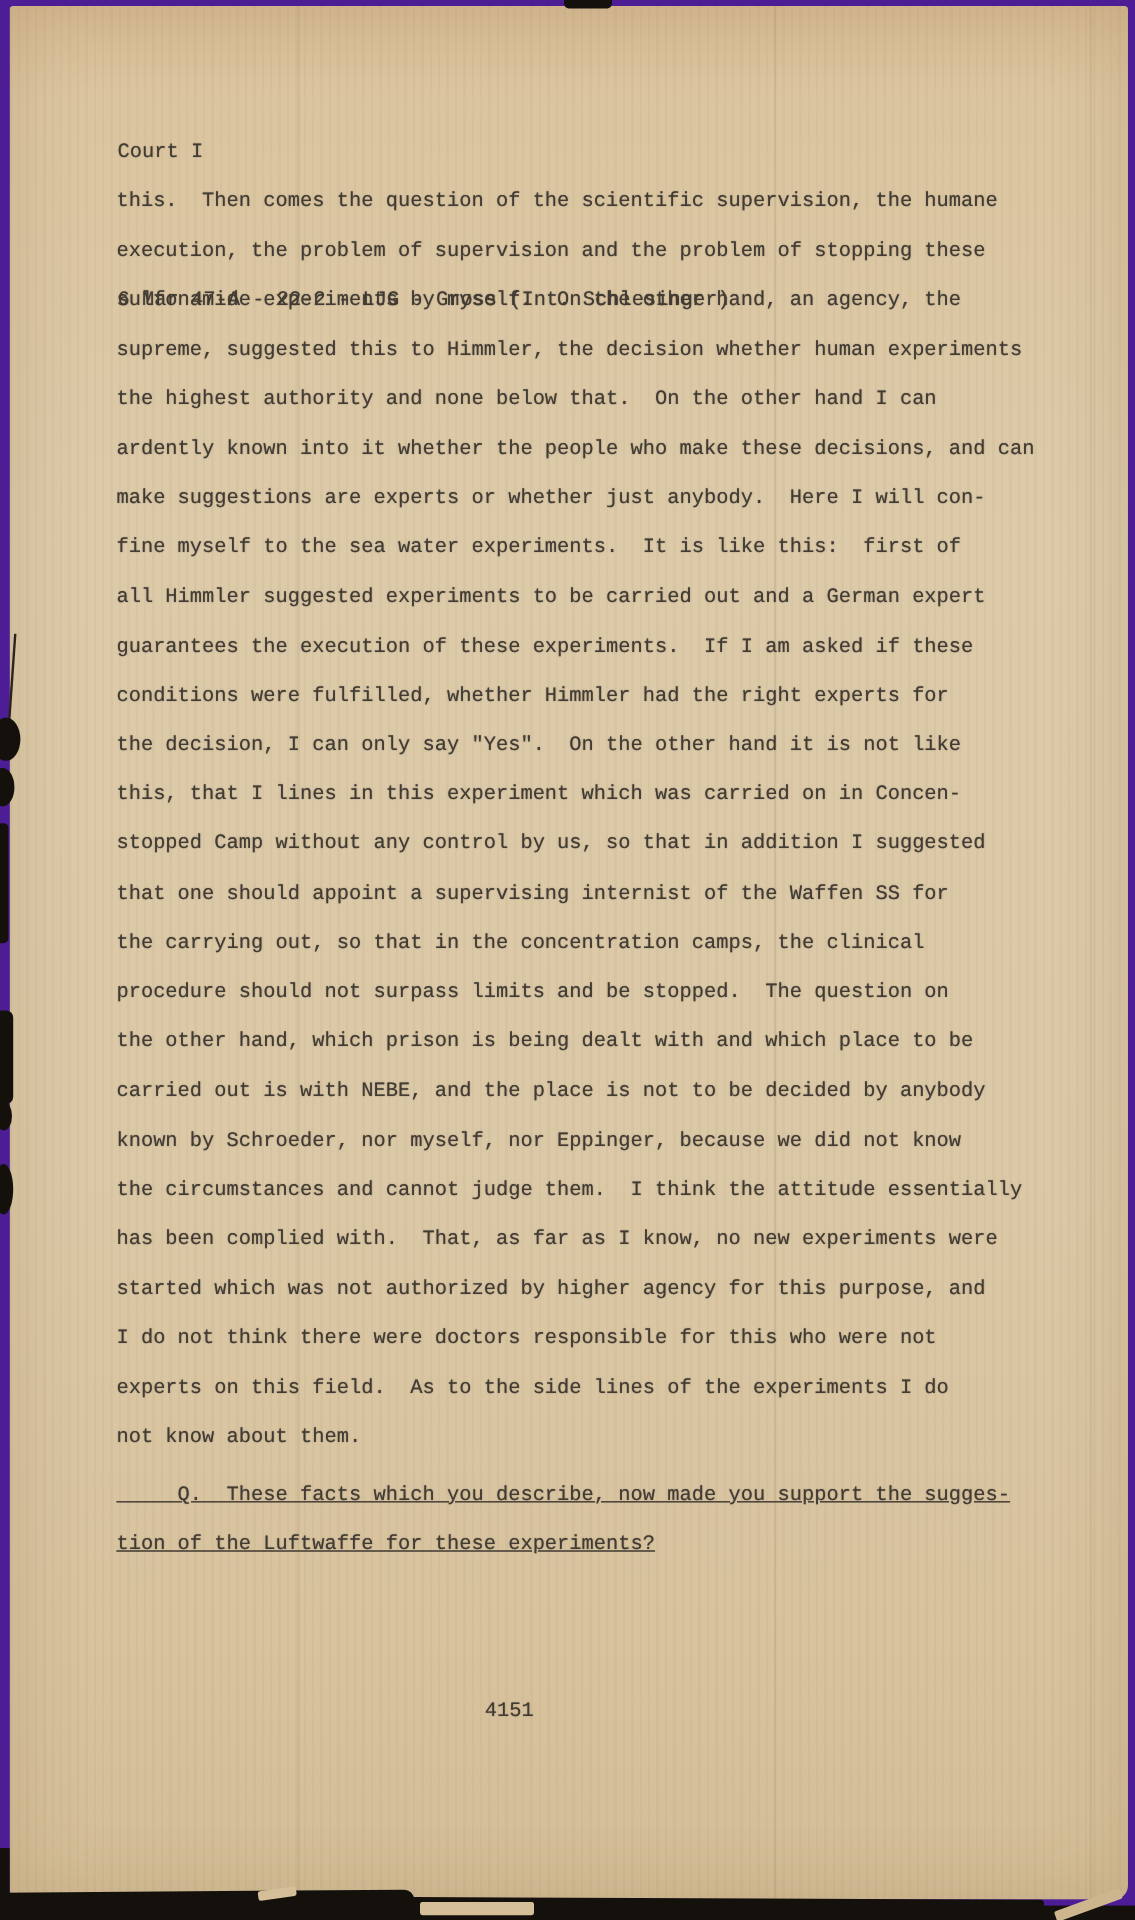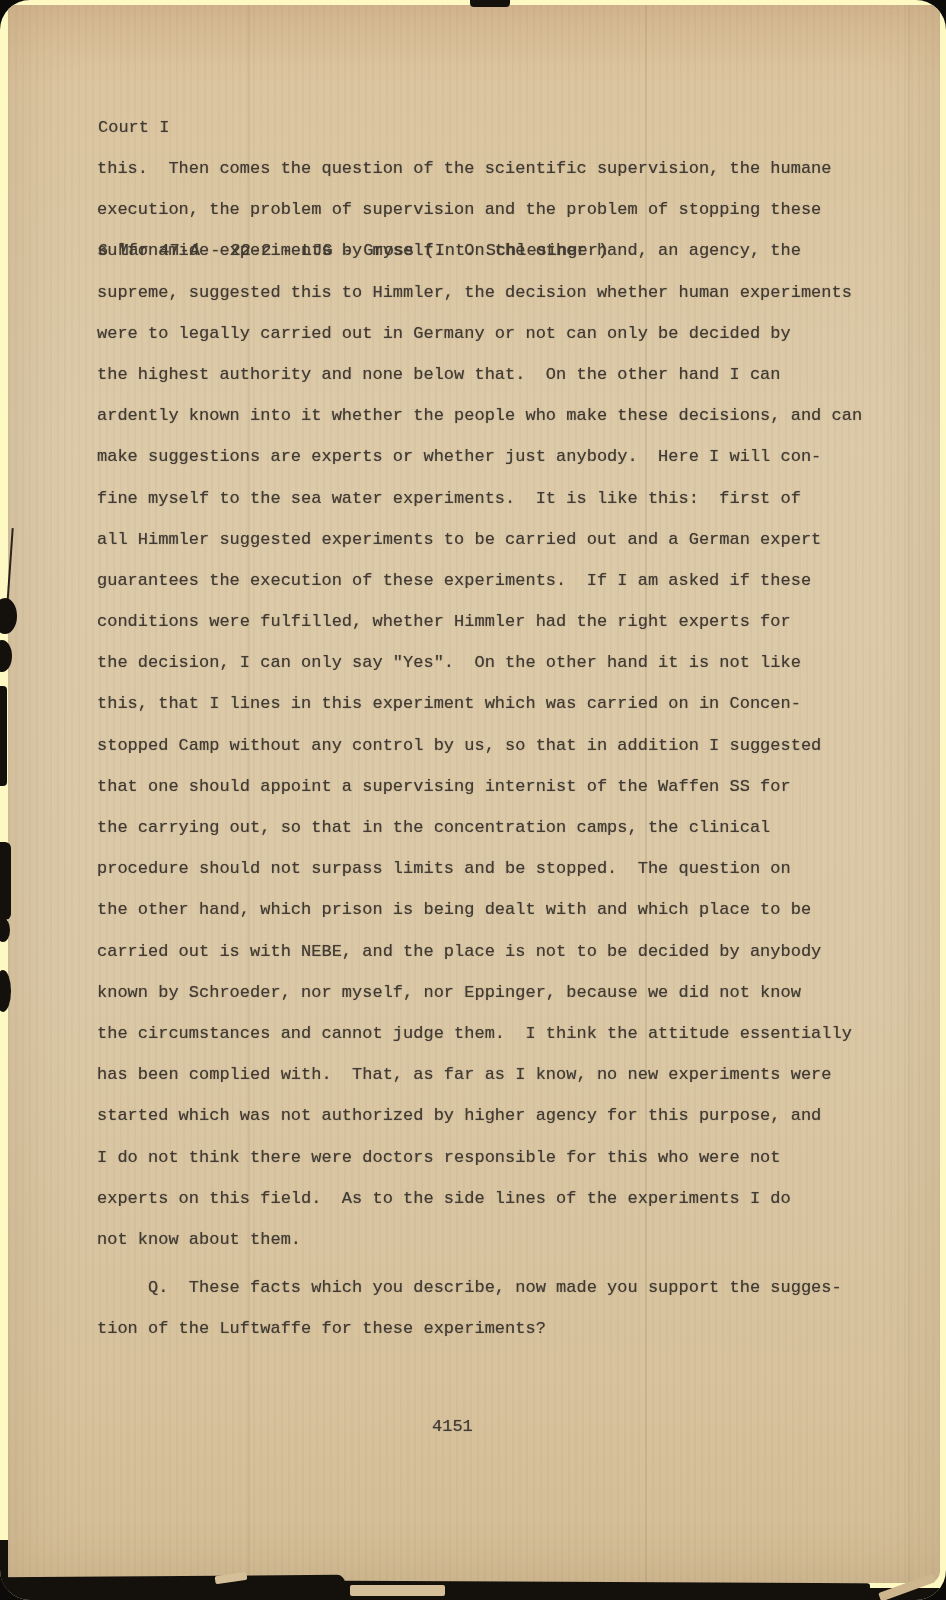--- a/index.html
+++ b/index.html
@@ -1,40 +1,39 @@
 <!DOCTYPE html>
 <html><head>
 <meta charset="utf-8">
 <style>
   html,body{margin:0;padding:0;background:#0d0b09;}
   .scan{
     position:relative;width:946px;height:1600px;overflow:hidden;
-    background:#fef9c3;
+    background:#4c1d95;
     font-family:"Liberation Mono","DejaVu Sans Mono",monospace;
-    border-radius:30px;
   }
   .paper{
     position:absolute;left:8px;top:5px;width:932px;height:1578px;
     border-radius:3px 3px 12px 5px;
     background:
       repeating-linear-gradient(90deg,
         rgba(134,104,62,0.055) 0px, rgba(134,104,62,0.055) 2px,
         rgba(0,0,0,0) 2px, rgba(0,0,0,0) 7px),
       linear-gradient(180deg,
         #d8bc95 0%, #dbc5a0 5%, #dccaa9 28%,
         #dbc8a6 62%, #d7c29d 88%, #d3bd96 100%);
     box-shadow: inset 0 0 60px rgba(120,90,50,0.18);
   }
   .fold{position:absolute;width:2px;background:rgba(120,95,55,0.10);}
   .ink{color:#413b33;text-shadow:0 0 1px rgba(65,59,51,0.65);}
   .header{position:absolute;left:90px;top:20px;font-size:17px;line-height:41px;white-space:pre;}
   .textcol{position:absolute;left:89px;top:143px;font-size:17px;line-height:41.2px;}
   .tline{white-space:pre;height:41.2px;}
-  .question{margin-top:7px;}
-  .pagenum{position:absolute;left:424px;top:1412px;font-size:17px;white-space:pre;}
+  .question{margin-top:7px;text-decoration:underline;}
+  .pagenum{position:absolute;left:396px;top:1412px;font-size:17px;white-space:pre;}
   .art{position:absolute;background:#14110d;}
   .tanpatch{position:absolute;background:#d5bf98;}
 </style>
 </head>
 <body>
 
 <div class="scan">
 
   <div class="paper">
 
@@ -46,21 +45,20 @@
       <div>Court I</div>
       <div>6 Mar 47-A - 22-2 - LJG - Gross (Int. Schlesinger)</div>
     </div>
 
     <div class="textcol ink">
       <div>
           <div class="tline">this.  Then comes the question of the scientific supervision, the humane</div>
           <div class="tline">execution, the problem of supervision and the problem of stopping these</div>
           <div class="tline">sulfonamide experiments by myself.  On the other hand, an agency, the</div>
           <div class="tline">supreme, suggested this to Himmler, the decision whether human experiments</div>
-          <div class="tline">were to legally carried out in Germany or not can only be decided by</div>
           <div class="tline">the highest authority and none below that.  On the other hand I can</div>
           <div class="tline">ardently known into it whether the people who make these decisions, and can</div>
           <div class="tline">make suggestions are experts or whether just anybody.  Here I will con-</div>
           <div class="tline">fine myself to the sea water experiments.  It is like this:  first of</div>
           <div class="tline">all Himmler suggested experiments to be carried out and a German expert</div>
           <div class="tline">guarantees the execution of these experiments.  If I am asked if these</div>
           <div class="tline">conditions were fulfilled, whether Himmler had the right experts for</div>
           <div class="tline">the decision, I can only say "Yes".  On the other hand it is not like</div>
           <div class="tline">this, that I lines in this experiment which was carried on in Concen-</div>
           <div class="tline">stopped Camp without any control by us, so that in addition I suggested</div>

